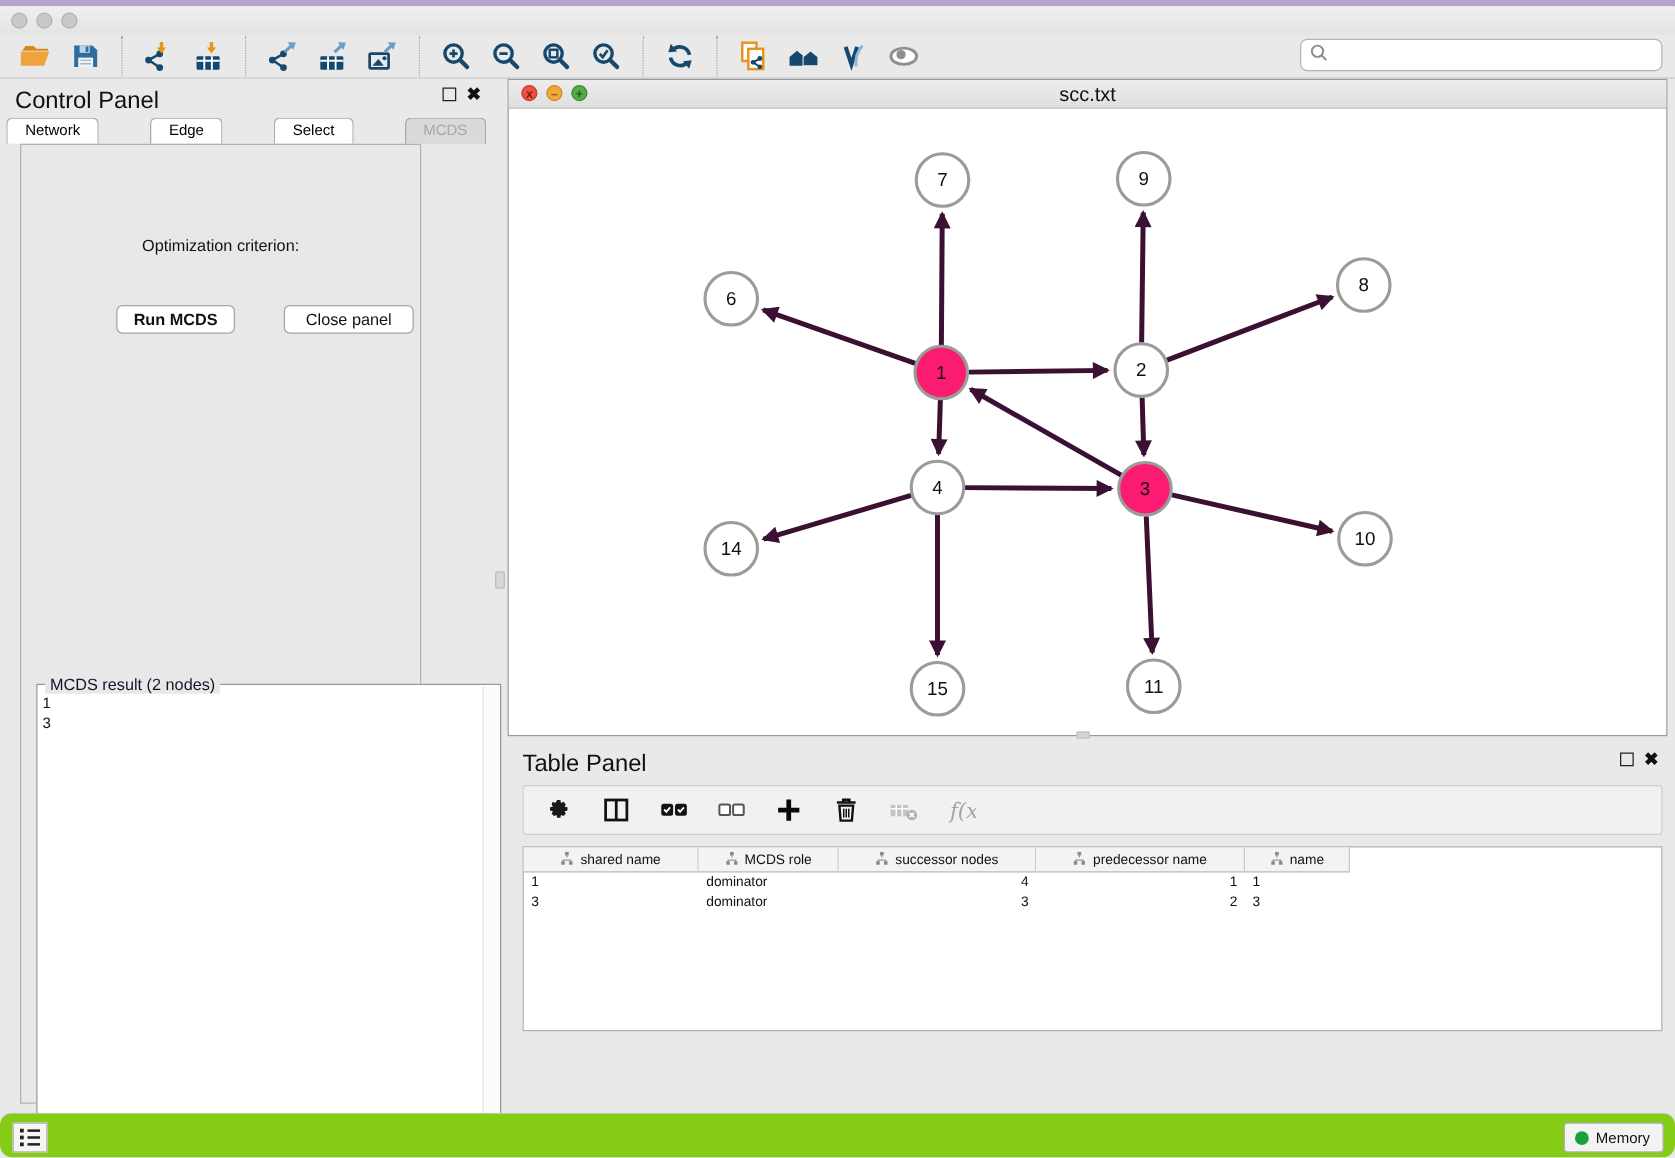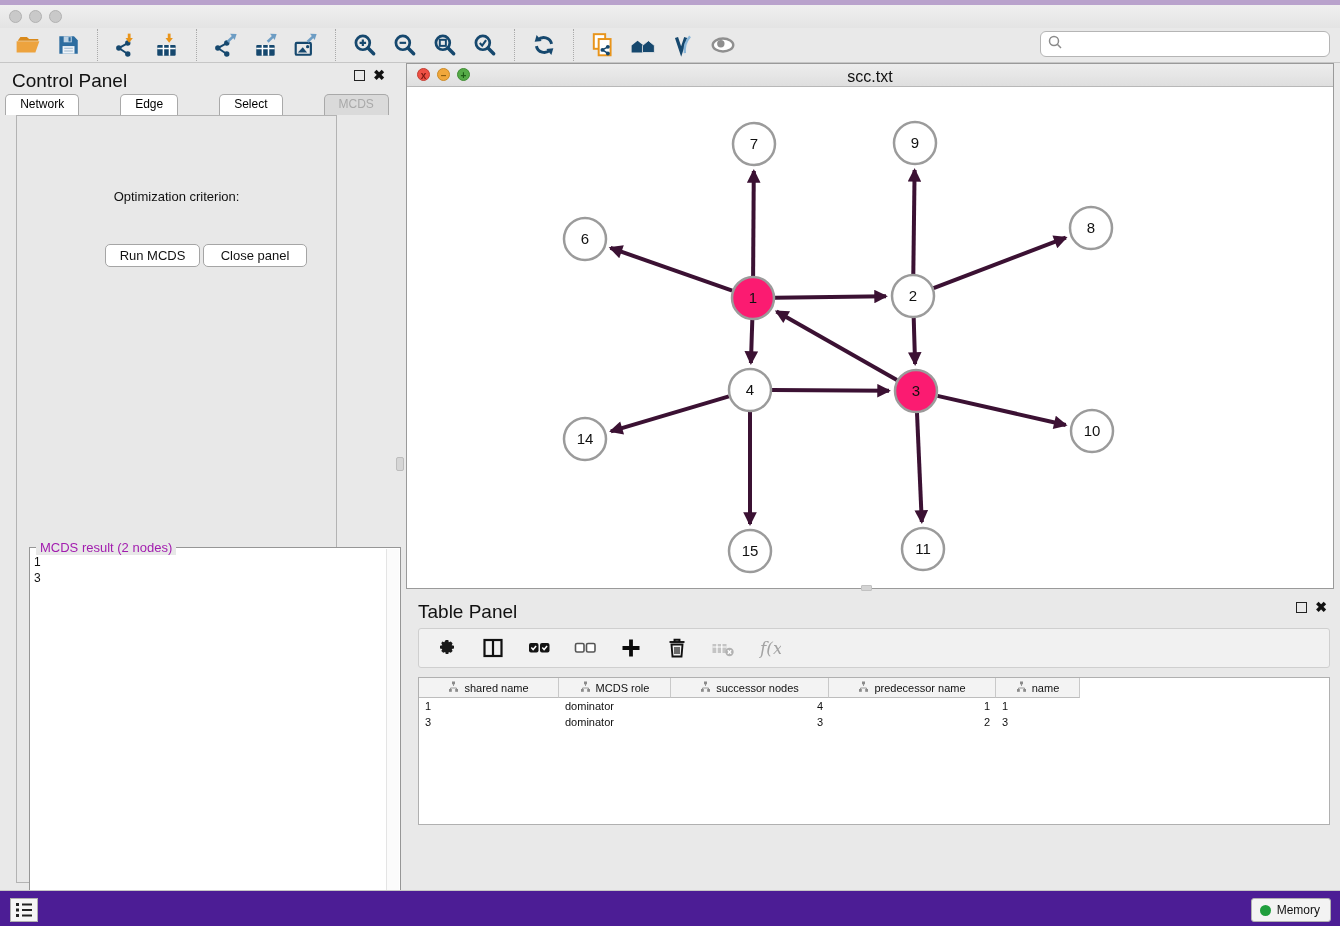--- a/index.html
+++ b/index.html
@@ -35,24 +35,24 @@
   .tab.selected { background:#dadada; color:#a9a9a9; }
   #cp-tabs { position:absolute; left:0; top:31px; width:100%;gap:40px; }
   #cp-body { position:absolute; left:6px; top:52px; width:321px; height:768px; border:1px solid #b3b3b3; background:#e8e8e8;margin-left:10px; }
   #opt-label { left:0; top:73px; width:100%; text-align:center; font-size:13px; color:#111; }
   #opt-select { left:38px; top:95px; width:310px; height:24px; background:#fff; border:1px solid #a8a8a8; border-radius:5px; font-size:13px; display:flex; align-items:center; padding-left:10px; }
   #opt-stepper { position:absolute; right:8px; top:3px; display:flex; flex-direction:column; gap:3px; }
   .chev { width:0; height:0; border-left:4px solid transparent; border-right:4px solid transparent; }
   .chev.up { border-bottom:5px solid #666; }
   .chev.down { border-top:5px solid #666; }
   .push-btn { position:absolute; height:23px; background:#fff; border:1px solid #a5a5a5; border-radius:5px; font-size:13px; color:#111; display:flex; align-items:center; justify-content:center; }
-  #run-btn { left:88px; top:128px; width:95px; }
-  #closepanel-btn { left:186px; top:128px; width:104px; }
+  #run-btn { left:76px; top:128px; width:95px;font-weight:bold; }
+  #closepanel-btn { left:210px; top:128px; width:104px; }
   #result-box { left:12px; top:431px; width:372px; height:376px; border:1px solid #969696; background:#fff; }
-  #result-title { position:absolute; left:6px; top:-8px; background:#e8e8e8; padding:0 4px; font-size:13px; color:#a21caf; }
+  #result-title { position:absolute; left:6px; top:-8px; background:#e8e8e8; padding:0 4px; font-size:13px; color:#0f172a; }
   #result-list { position:absolute; left:4px; top:6px; font-size:12px; color:#111; line-height:16px; }
   #result-scroll { position:absolute; right:1px; top:1px; width:13px; height:372px; background:#fbfbfb; border-left:1px solid #e4e4e4; }
 
   
   #v-grip { left:396px; top:457px; width:8px; height:14px; background:#d6d6d6; border:1px solid #bdbdbd; border-radius:2px; }
   #h-grip { left:861px; top:585px; width:11px; height:6px; background:#d4d4d4; border:1px solid #c2c2c2; border-radius:1px; }
 
   
   #net-window { left:406px; top:63px; width:928px; height:526px; background:#fff; border:1px solid #9a9a9a; }
   #net-titlebar { position:absolute; left:0; top:0; width:100%; height:23px; background:linear-gradient(#ededed,#dfdfdf); border-bottom:1px solid #b8b8b8; }
@@ -69,21 +69,21 @@
   #tp-btns { right:13px; top:5px; }
   #tp-toolbar { position:absolute; left:12px; top:31px; width:912px; height:40px; background:#f1f1f1; border:1px solid #cfcfcf; border-radius:3px; display:flex; align-items:center; padding-left:8px; gap:6px; }
   #data-table { position:absolute; left:12px; top:80px; width:912px; height:148px; background:#fff; border:1px solid #b0b0b0; }
   .th-row { display:flex; height:20px; }
   .th { background:#f3f3f3; border-right:1px solid #c9c9c9; border-bottom:1px solid #bdbdbd; display:flex; align-items:center; justify-content:center; gap:5px; font-size:11px; color:#111; }
   .tr { display:flex; height:16px; }
   .td { font-size:11px; color:#111; display:flex; align-items:center; padding:0 6px; }
   #tp-tabs { position:absolute; left:0; top:265px; width:100%; }
 
   
-  #statusbar { left:0; top:890px; width:1340px; height:36px; background:#4c1d95; border-top:1px solid #c6c6c6; }
+  #statusbar { left:0; top:890px; width:1340px; height:36px; background:#84cc16; border-top:1px solid #c6c6c6;border-radius:10px; }
   #list-btn { position:absolute; left:10px; top:7px; width:28px; height:24px; background:#f5f5f5; border:1px solid #b0b0b0; display:flex; align-items:center; justify-content:center; }
   #memory-btn { position:absolute; right:9px; top:7px; height:24px; padding:0 10px 0 8px; background:#f3f3f3; border:1px solid #b0b0b0; border-radius:3px; display:flex; align-items:center; gap:6px; font-size:12px; color:#111; }
   #memory-dot { width:11px; height:11px; border-radius:50%; background:#1f9e3c; }
 </style>
 </head>
 <body>
 
 <div id="top-strip" class="abs"></div>
 <div id="right-strip" class="abs"></div>
 

